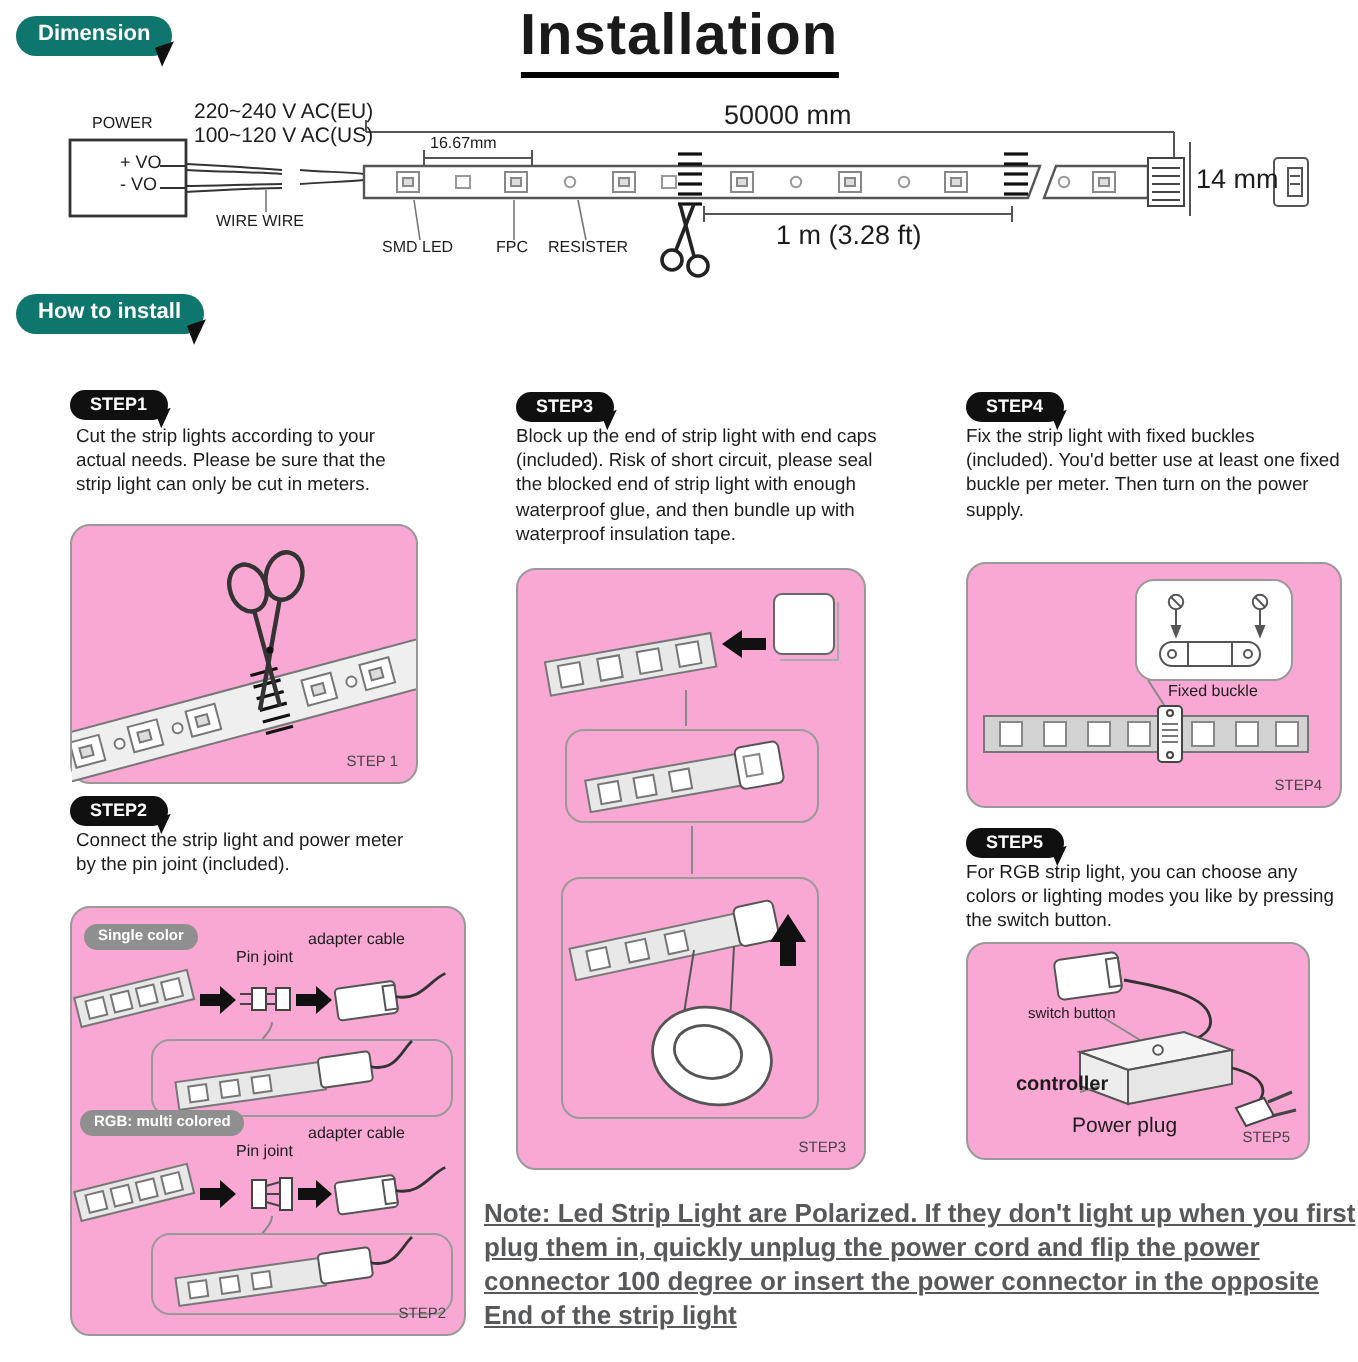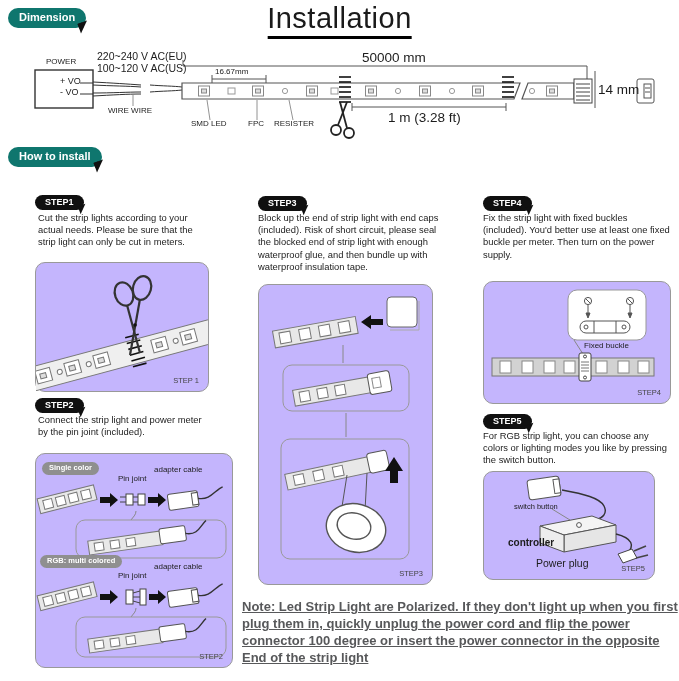--- a/index.html
+++ b/index.html
@@ -12,24 +12,24 @@
           border:5px solid transparent;border-top-color:#101010;border-left-color:#101010;
           transform:rotate(-20deg);}
   .step-badge{position:absolute;background:#101010;color:#fff;font-weight:bold;
           font-size:9px;line-height:1;padding:3px 10px 3px;border-radius:8px;white-space:nowrap;}
   .step-badge::after{content:"";position:absolute;right:-3px;bottom:-3px;
           border:4px solid transparent;border-top-color:#101010;border-left-color:#101010;
           transform:rotate(-20deg);}
   .gray-pill{position:absolute;background:#8f8f8f;color:#fff;font-weight:bold;
           font-size:7.5px;line-height:1;padding:2px 7px 3px;border-radius:7px;white-space:nowrap;}
   .title{position:absolute;left:50%;top:2px;transform:translateX(-50%);
-          font-size:29px;font-weight:normal;letter-spacing:.5px;border-bottom:3px solid #000;
+          font-size:29px;font-weight:bold;letter-spacing:.5px;border-bottom:3px solid #000;
           padding-bottom:1px;white-space:nowrap;}
   .step-text{position:absolute;font-size:9.4px;line-height:1.3;color:#1c1c1c;}
-  .fig{position:absolute;border:1.2px solid #999;border-radius:10px;background:#c4b5fd;}
+  .fig{position:absolute;border:1.2px solid #999;border-radius:10px;background:#f9a8d4;}
   .fig-label{position:absolute;font-size:7.5px;color:#444;right:9px;bottom:6px;}
   .lbl{position:absolute;white-space:nowrap;color:#1c1c1c;}
   .f8{font-size:8px;} .f9{font-size:9px;} .f10{font-size:10.5px;} .f13{font-size:13.5px;}
   .note{position:absolute;left:242px;top:598px;width:436px;font-size:13px;font-weight:bold;
         color:#57585a;line-height:1.32;text-decoration:underline;}
   svg{display:block;}
 </style>
 </head>
 <body>
 

